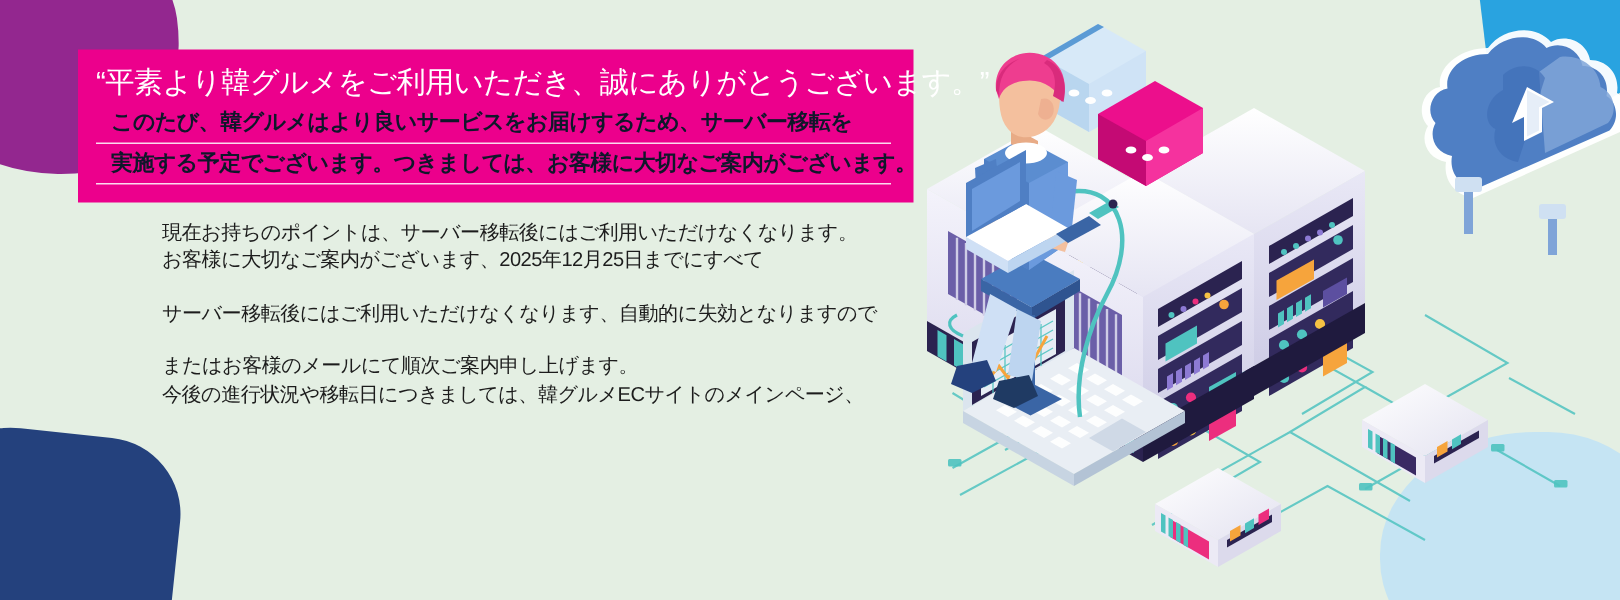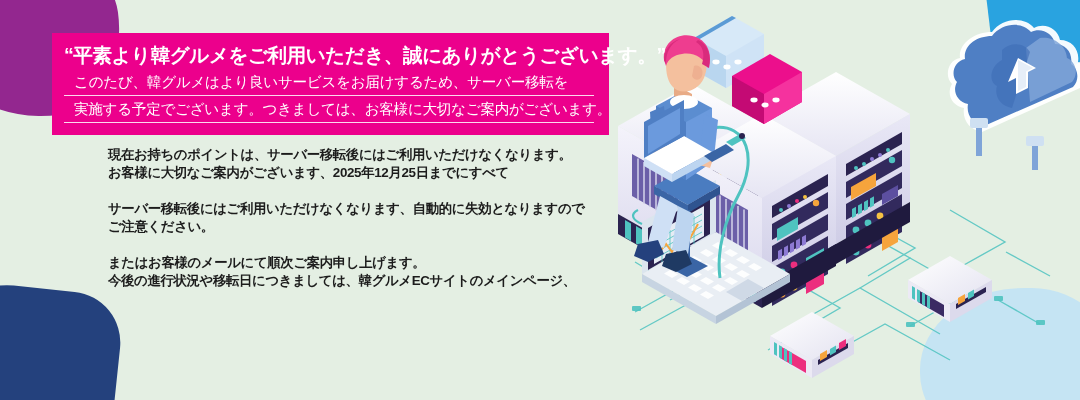--- a/index.html
+++ b/index.html
@@ -38,39 +38,39 @@
 
   
   .banner{
     position:absolute;left:52px;top:33px;width:557px;height:102px;
     background:#ec008c;
     box-sizing:border-box;
     padding:7px 10px 0 12px;
     z-index:6;
   }
   .banner-head{
-    color:#ffffff;font-weight:bold;font-size:19.5px;letter-spacing:-0.4px;
+    color:#ffffff;font-weight:normal;font-size:19.5px;letter-spacing:-0.4px;
     line-height:30px;white-space:nowrap;
   }
   .banner-sub{
-    color:#ffffff;font-weight:normal;font-size:14.6px;letter-spacing:-0.3px;
+    color:#0f172a;font-weight:bold;font-size:14.6px;letter-spacing:-0.3px;
     line-height:25px;white-space:nowrap;padding-left:10px;
     border-bottom:1px solid rgba(255,255,255,.85);
     width:530px;box-sizing:border-box;
   }
   .banner-sub.last{margin-top:1px;}
 
   
   .body-copy{
     position:absolute;left:108px;top:146px;width:660px;z-index:6;
   }
   .para{margin:0 0 17px 0;}
   .para:last-child{margin-bottom:0;}
   .line{
-    color:#1c1c1c;font-weight:bold;font-size:13.4px;letter-spacing:-0.35px;
+    color:#1c1c1c;font-weight:normal;font-size:13.4px;letter-spacing:-0.35px;
     line-height:18.4px;white-space:nowrap;
   }
 
   
   .illus{position:absolute;right:0;top:0;width:470px;height:400px;z-index:3;}
   .illus svg{display:block;}
 </style>
 </head>
 <body>
 
@@ -451,21 +451,20 @@
     <div class="banner-sub last">実施する予定でございます。つきましては、お客様に大切なご案内がございます。</div>
   </div>
 
   <div class="body-copy">
     <div class="para">
       <div class="line">現在お持ちのポイントは、サーバー移転後にはご利用いただけなくなります。</div>
       <div class="line">お客様に大切なご案内がございます、2025年12月25日までにすべて</div>
     </div>
     <div class="para">
       <div class="line">サーバー移転後にはご利用いただけなくなります、自動的に失効となりますので</div>
-      <div class="line">ご注意ください。</div>
     </div>
     <div class="para">
       <div class="line">またはお客様のメールにて順次ご案内申し上げます。</div>
       <div class="line">今後の進行状況や移転日につきましては、韓グルメECサイトのメインページ、</div>
     </div>
     <div class="para">
     </div>
   </div>
 
 </div>

